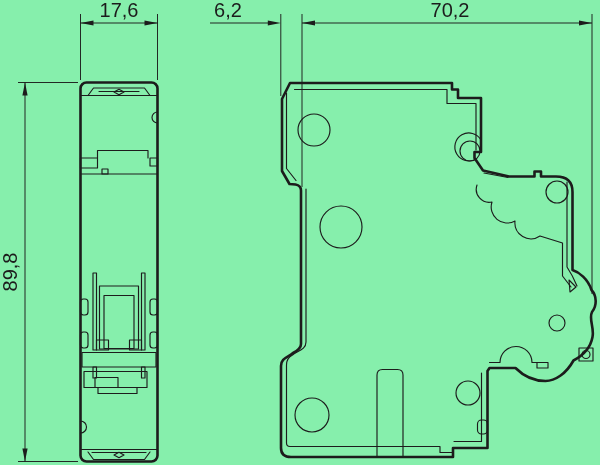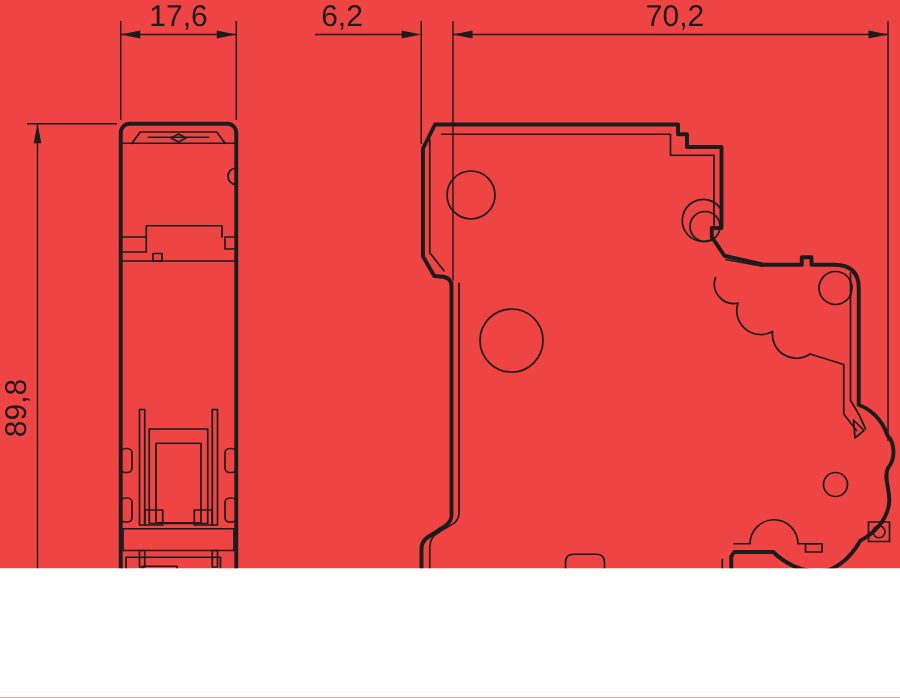--- a/index.html
+++ b/index.html
@@ -1,16 +1,16 @@
 <!DOCTYPE html>
 <html><head>
 <meta charset="utf-8">
 <style>
   html,body{margin:0;padding:0;background:#ffffff;}
-  .stage{position:relative;width:600px;height:379px;background:#ef4444;overflow:hidden;
+  .stage{position:relative;width:600px;height:465px;background:#86efac;overflow:hidden;
          font-family:"Liberation Sans", sans-serif;}
   svg{display:block;}
   .dim-text{font-family:"Liberation Sans", sans-serif;font-size:20px;fill:#1c1c1c;}
   .thick{fill:none;stroke:#1c1c1c;stroke-width:2.6;stroke-linejoin:round;stroke-linecap:round;}
   .thin{fill:none;stroke:#1c1c1c;stroke-width:1.15;stroke-linejoin:round;stroke-linecap:round;}
   .dim{fill:none;stroke:#1c1c1c;stroke-width:0.95;}
   .arrow{fill:#1c1c1c;stroke:none;}
 </style>
 </head>
 <body>

